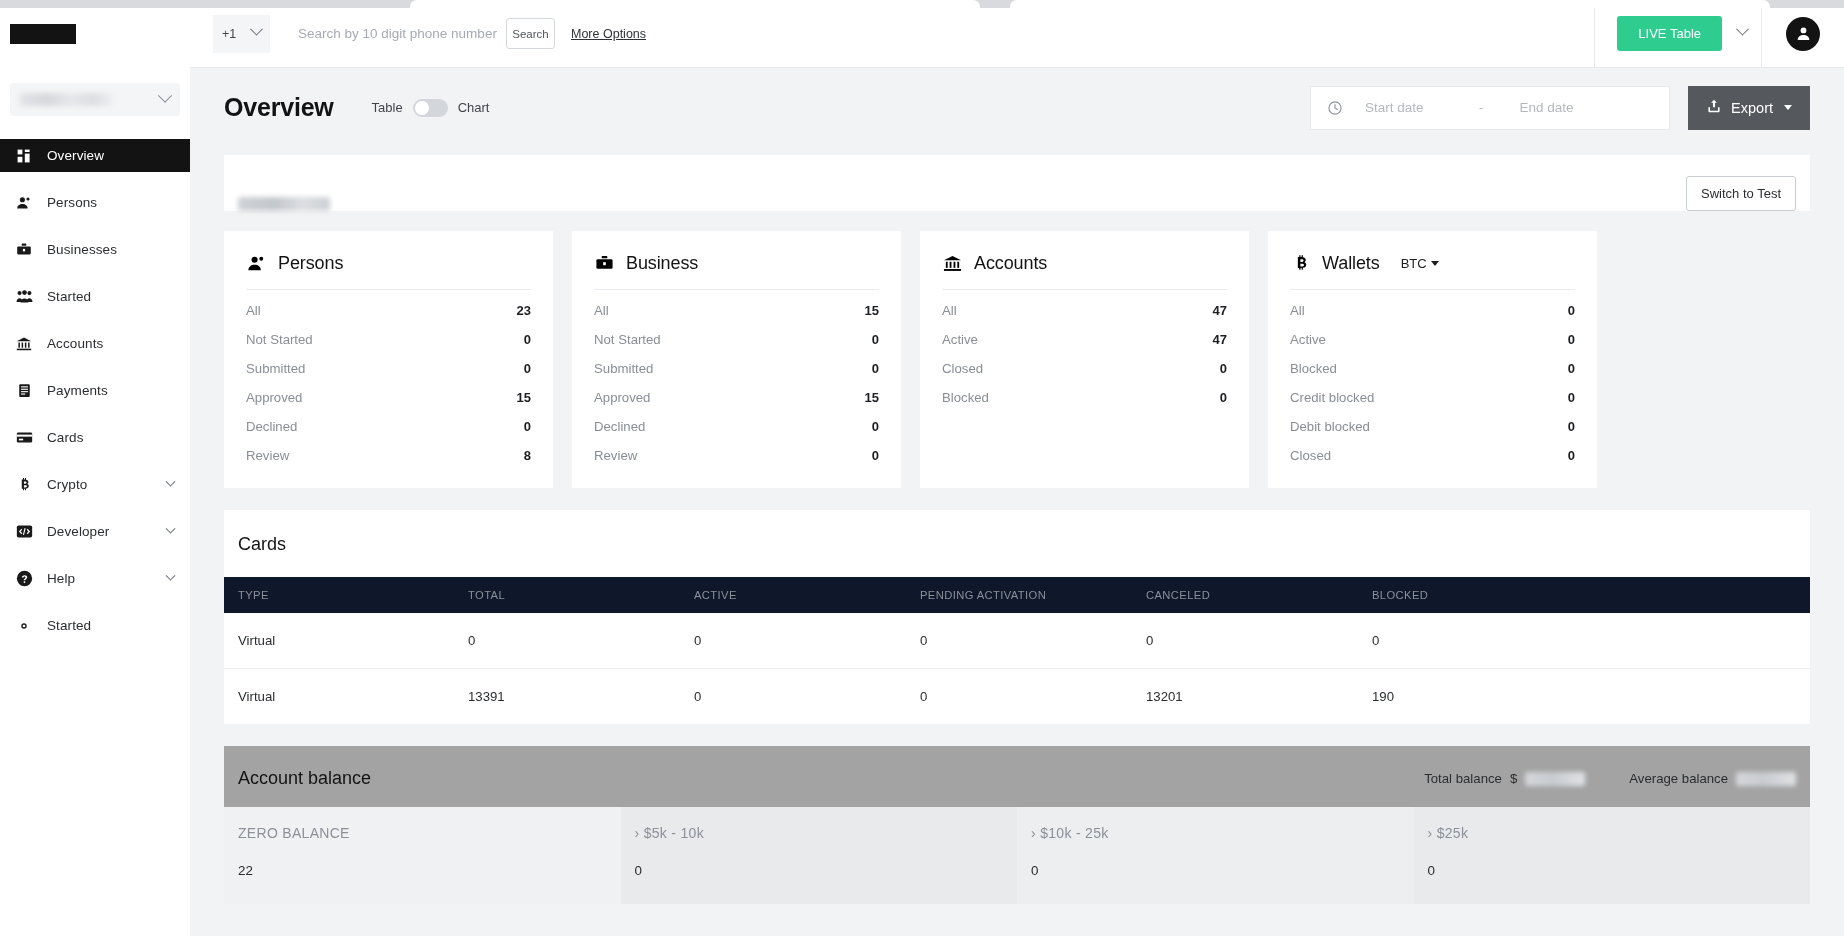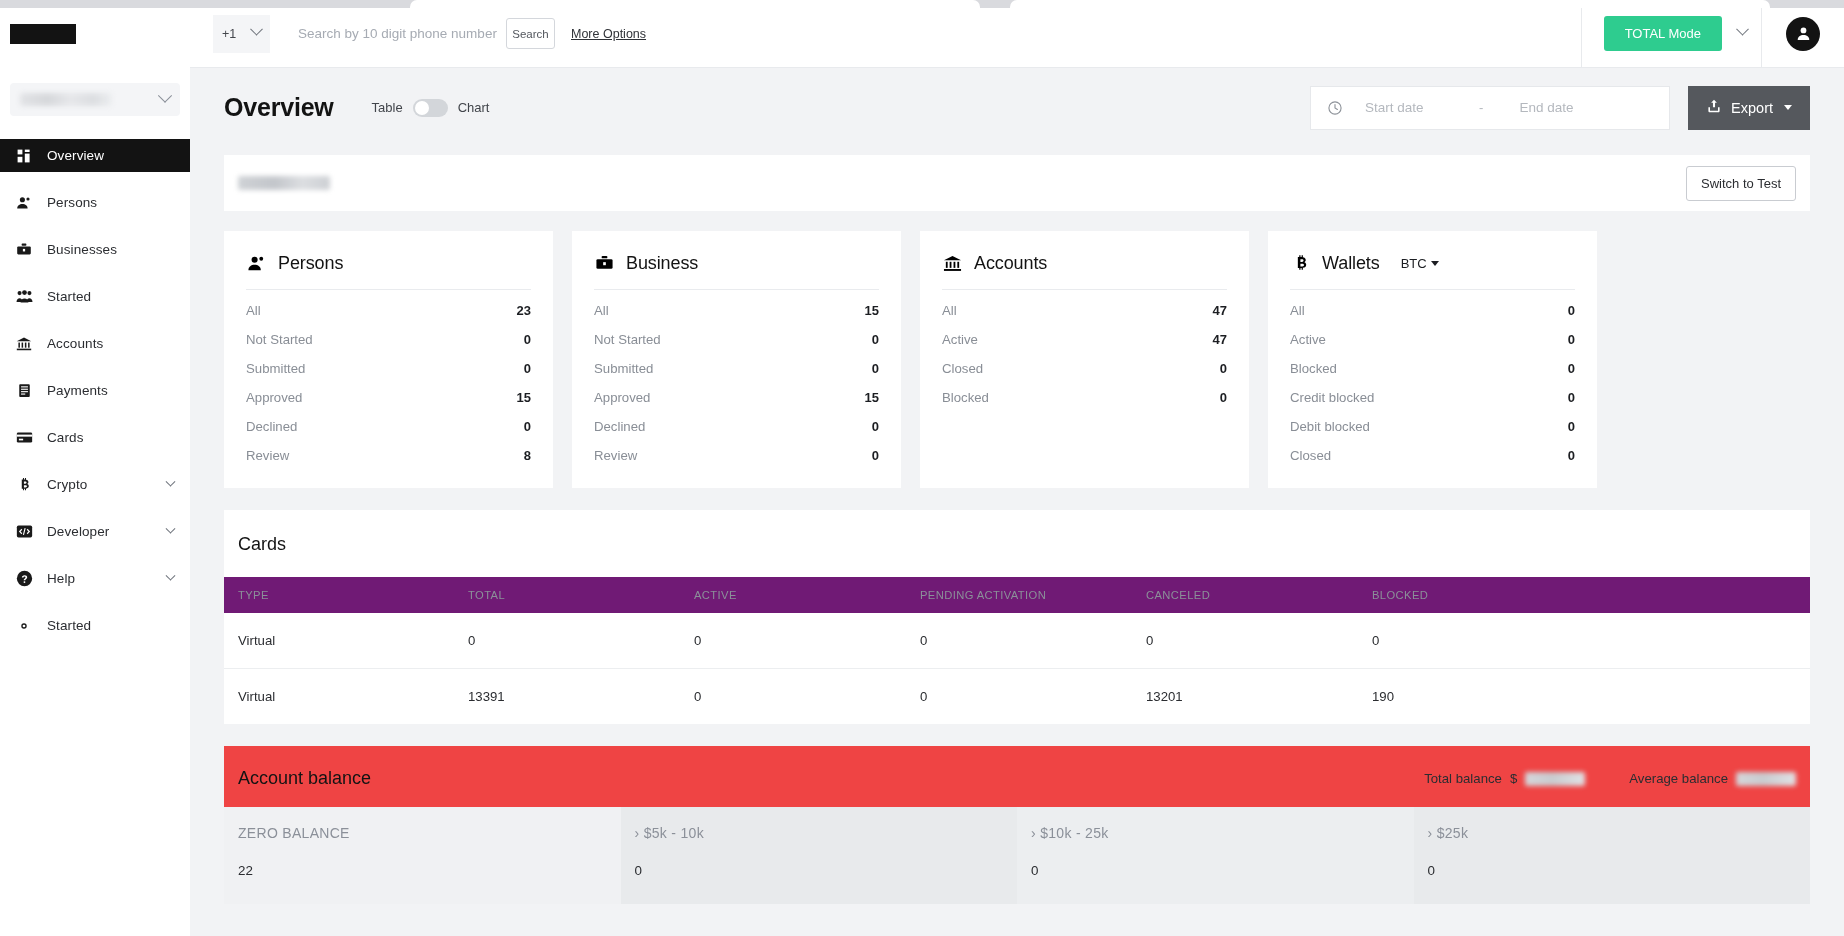--- a/index.html
+++ b/index.html
@@ -148,21 +148,21 @@
   .caret-d {
     width: 0; height: 0; border-left: 4px solid transparent;
     border-right: 4px solid transparent; border-top: 5px solid #ffffff; margin-left: 2px;
   }
 
   
   .content { position: absolute; left: 190px; top: 147px; width: 1654px; }
 
   .switch-bar {
     margin: 8px 34px 0 34px; height: 56px; background: #ffffff;
-    display: flex; align-items: center; padding: 0 14px;
+    display: flex; align-items: flex-end; padding: 0 14px;
   }
   .env-blur {
     width: 92px; height: 14px; border-radius: 2px;
     background: linear-gradient(90deg,#cfd2d6 0%, #c3c6cb 40%, #dcdee1 70%, #cdd0d4 100%);
     filter: blur(2.6px);
   }
   .switch-test {
     margin-left: auto; background: #ffffff; border: 1px solid #c9ccd1;
     border-radius: 3px; padding: 9px 14px; font-size: 13px; color: #2b2d31;
     cursor: pointer; font-family: "Liberation Sans", sans-serif;
@@ -188,35 +188,35 @@
   }
   .caret-dk {
     width: 0; height: 0; border-left: 4px solid transparent;
     border-right: 4px solid transparent; border-top: 5px solid #1c1e22;
   }
 
   
   .cards-sec { margin: 22px 34px 0 34px; background: #ffffff; }
   .sec-title { font-size: 18px; color: #131313; padding: 24px 0 22px 14px; }
   .tbl { width: 100%; border-collapse: collapse; }
-  .tbl thead tr { background: #701a75; }
+  .tbl thead tr { background: #0f172a; }
   .tbl th {
     text-align: left; font-size: 11.2px; font-weight: normal; color: #8b9099;
     letter-spacing: .4px; padding: 12px 0 12px 14px;
   }
   .tbl td {
     font-size: 13.2px; color: #2b2d31; padding: 20px 0 20px 14px;
     border-bottom: 1px solid #eceef0;
   }
   .tbl tbody tr:last-child td { border-bottom: none; }
   .col-type { width: 230px; }
   .col-n { width: 226px; }
 
   
-  .bal-sec { margin: 22px 34px 0 34px; background: #ef4444; padding-bottom: 0; }
+  .bal-sec { margin: 22px 34px 0 34px; background: #a3a3a3; padding-bottom: 0; }
   .bal-head { display: flex; align-items: center; padding: 22px 14px 18px 14px; }
   .bal-head h3 { font-size: 18px; font-weight: normal; color: #131313; }
   .bal-meta { margin-left: auto; display: flex; align-items: center; gap: 44px; }
   .bal-meta-item { display: flex; align-items: center; gap: 8px; font-size: 13.2px; color: #2b2d31; }
   .money-blur {
     width: 60px; height: 14px; border-radius: 2px;
     background: linear-gradient(90deg,#d5d7db 0%, #c9ccd0 45%, #e0e2e5 100%);
     filter: blur(2.8px);
   }
   .bal-cols { display: flex; }
@@ -396,21 +396,21 @@
     <div class="ccode">
       <span>+1</span>
       <span class="chev2"></span>
     </div>
     <input class="ph-input" type="text" placeholder="Search by 10 digit phone number" style="">
     <button class="search-btn">Search</button>
     <span class="more-opt">More Options</span>
 
     <div class="topbar-right">
       <div class="live-wrap">
-        <button class="live-btn">TOTAL Mode</button>
+        <button class="live-btn">LIVE Table</button>
         <span class="live-chev"></span>
       </div>
       <div class="avatar-wrap">
         <div class="avatar">
           <svg viewBox="0 0 20 20" width="17" height="17" fill="#ffffff">
               <circle cx="10" cy="6.4" r="3.4"></circle>
               <path d="M3.2 17.5c0-3.6 3-5.8 6.8-5.8s6.8 2.2 6.8 5.8z"></path>
             </svg>
         </div>
       </div>

